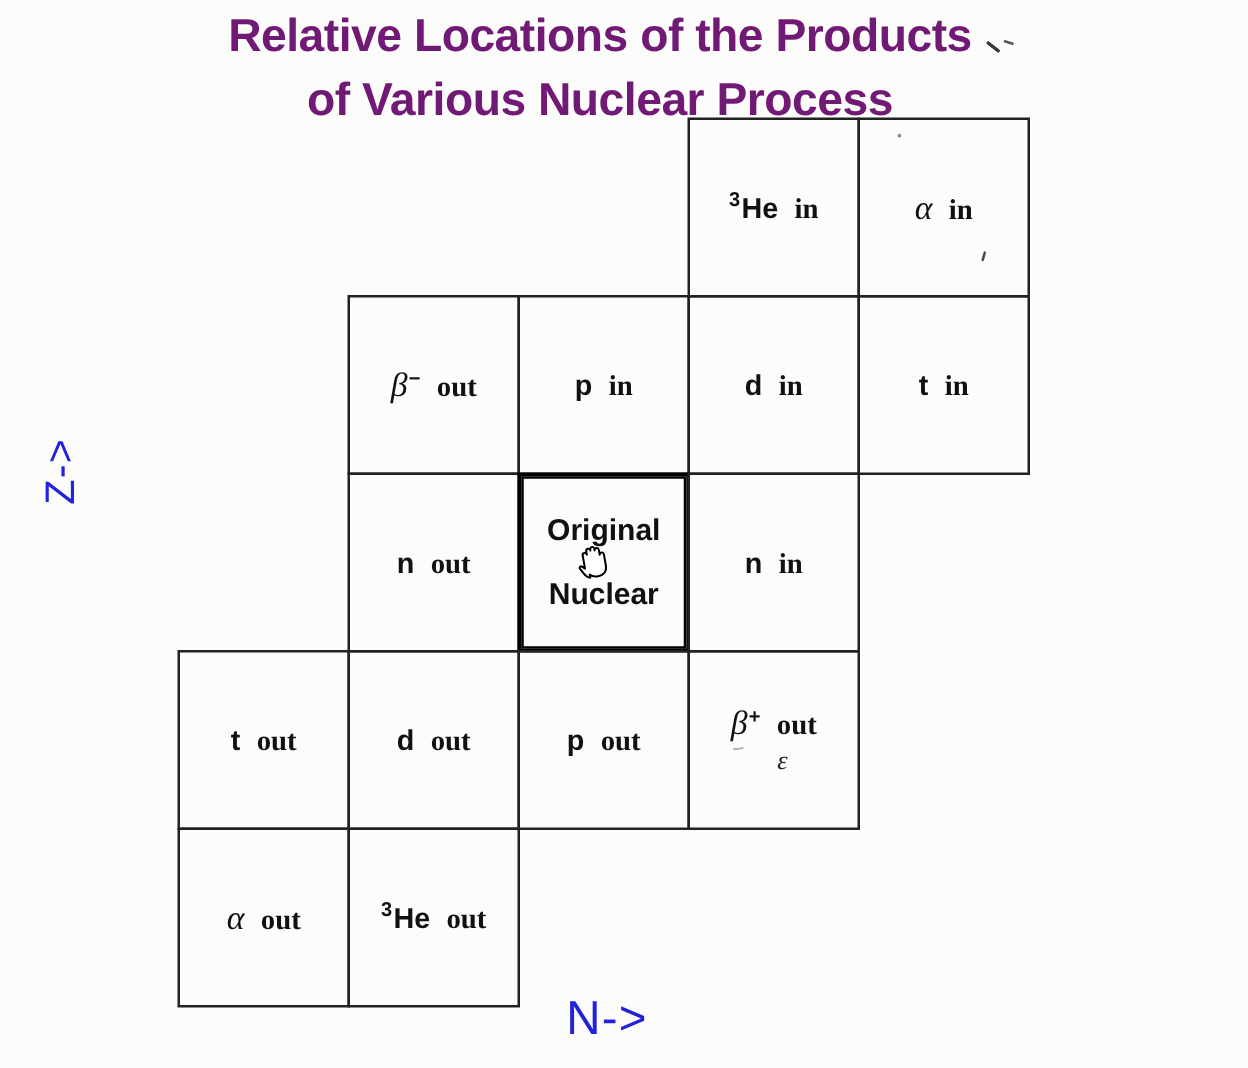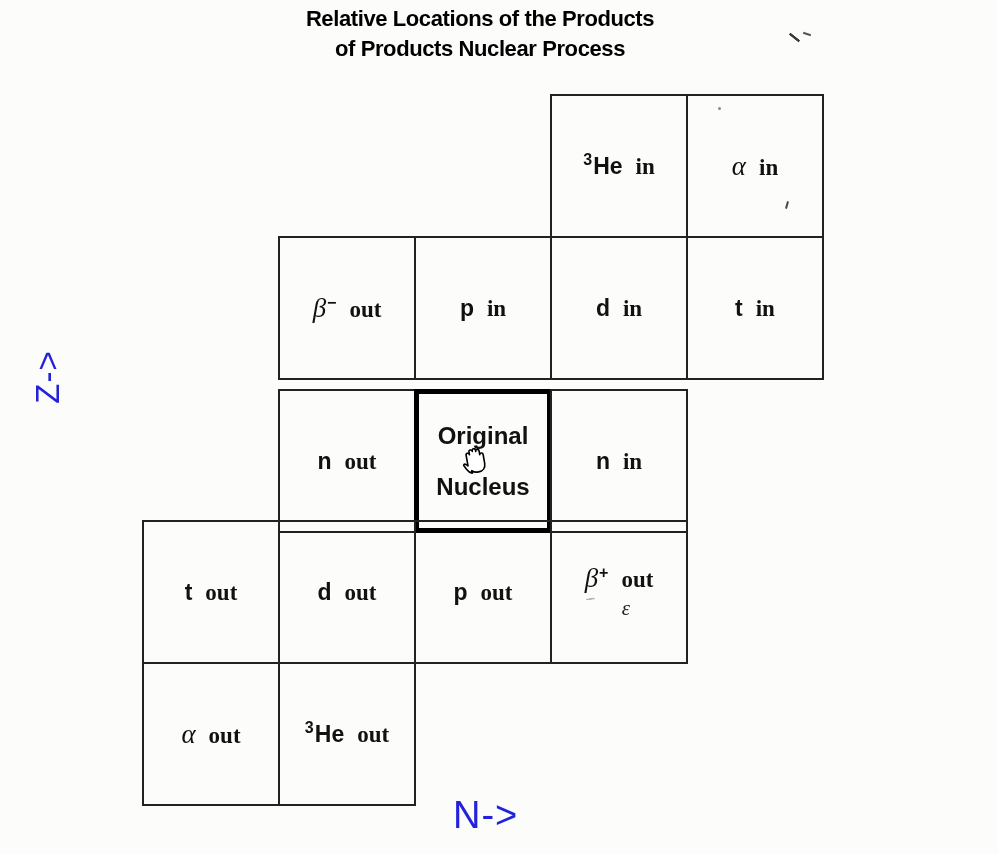--- a/index.html
+++ b/index.html
@@ -4,33 +4,33 @@
 <style>
   html,body{margin:0;padding:0;}
   .page{
     position:relative; width:998px; height:854px;
     background:#fcfcfb; overflow:hidden;
     font-family:"Liberation Sans","DejaVu Sans",sans-serif;
   }
   
   .title{
     position:absolute; left:0; top:4px; width:960px;
-    text-align:center; color:#000000;
-    font-weight:700; font-size:22px; line-height:1.37; letter-spacing:-0.4px;
+    text-align:center; color:#701a75;
+    font-weight:700; font-size:37px; line-height:1.37; letter-spacing:-0.4px;
   }
   
   .grid{ position:absolute; left:142px; top:94px; width:682px; height:712px; }
   .cell{
     position:absolute; width:138px; height:144px; box-sizing:border-box;
     border:2px solid #222; background:transparent;
     display:flex; flex-direction:column; align-items:center; justify-content:center;
   }
   .cell.bold{ border:3px solid #000; box-shadow:inset 0 0 0 2px #000; }
   .c1{left:0}.c2{left:136px}.c3{left:272px}.c4{left:408px}.c5{left:544px}
-  .r1{top:0}.r2{top:142px}.r3{top:295px}.r4{top:426px}.r5{top:568px}
+  .r1{top:0}.r2{top:142px}.r3{top:284px}.r4{top:426px}.r5{top:568px}
   
   .lbl{ display:flex; align-items:baseline; color:#111;
         font-weight:700; font-size:23px; white-space:nowrap; }
   .sym{}
   .greek{ font-family:"Liberation Serif","DejaVu Serif",serif;
           font-style:italic; font-weight:400; font-size:27px; }
   .sup{ font-size:16px; font-weight:700; position:relative; top:-9px; }
   .sup.pre{ margin-right:1px; }
   .sup.post{ margin-left:1px; }
   .word{ margin-left:13px;font-family:Liberation Serif, serif; }
@@ -56,21 +56,21 @@
   .m4{ left:718px; top:107px; width:3px; height:3px; background:#8a8a8a; border-radius:50%;}
   .m5{ left:586px; top:598px; width:9px; height:0; border-top:2px solid #b5b5b5; transform:rotate(-8deg); border-radius:2px;}
 </style>
 </head>
 <body>
 
 <div class="page">
 
   <div class="title">
     <div>Relative Locations of the Products</div>
-    <div>of Products Nuclear Process</div>
+    <div>of Various Nuclear Process</div>
   </div>
 
   <div class="mark m1"></div>
   <div class="mark m2"></div>
   <div class="mark m3"></div>
   <div class="mark m4"></div>
   <div class="mark m5"></div>
 
   <div class="grid">
 
@@ -125,21 +125,21 @@
         </div>
     </div>
 
     <div class="cell bold r3 c3">
       <div class="nuc-line">Original</div>
       <div class="hand">
         <svg viewBox="0 0 24 24" width="30" height="30">
           <path d="M8.1 21.2c-1.7-.5-2.8-1.8-3.8-3.7l-1.7-3.2c-.4-.8.5-1.6 1.3-1.1.5.3 1.2.9 1.9 1.7V6.3c0-.8.6-1.4 1.3-1.4.8 0 1.4.6 1.4 1.4V4.1c0-.8.6-1.4 1.3-1.4.8 0 1.4.6 1.4 1.4v-.6c0-.8.6-1.4 1.4-1.4.7 0 1.3.6 1.3 1.4v1c0-.7.6-1.3 1.3-1.3.8 0 1.4.6 1.4 1.4v3.1c.1-.6.7-1.1 1.3-1.1.8 0 1.4.6 1.4 1.4v7.2c0 3.7-2.4 5.9-6 5.9-2.1 0-3.9-.6-5.2-1.9z" fill="#ffffff" stroke="#000000" stroke-width="1.3" stroke-linejoin="round"></path>
         </svg>
       </div>
-      <div class="nuc-line">Nucleus</div>
+      <div class="nuc-line">Nuclear</div>
     </div>
 
     <div class="cell r3 c4">
       <div class="lbl">
           <span class="sym">n</span>
           <span class="word">in</span>
         </div>
     </div>
 
     <div class="cell r4 c1">

